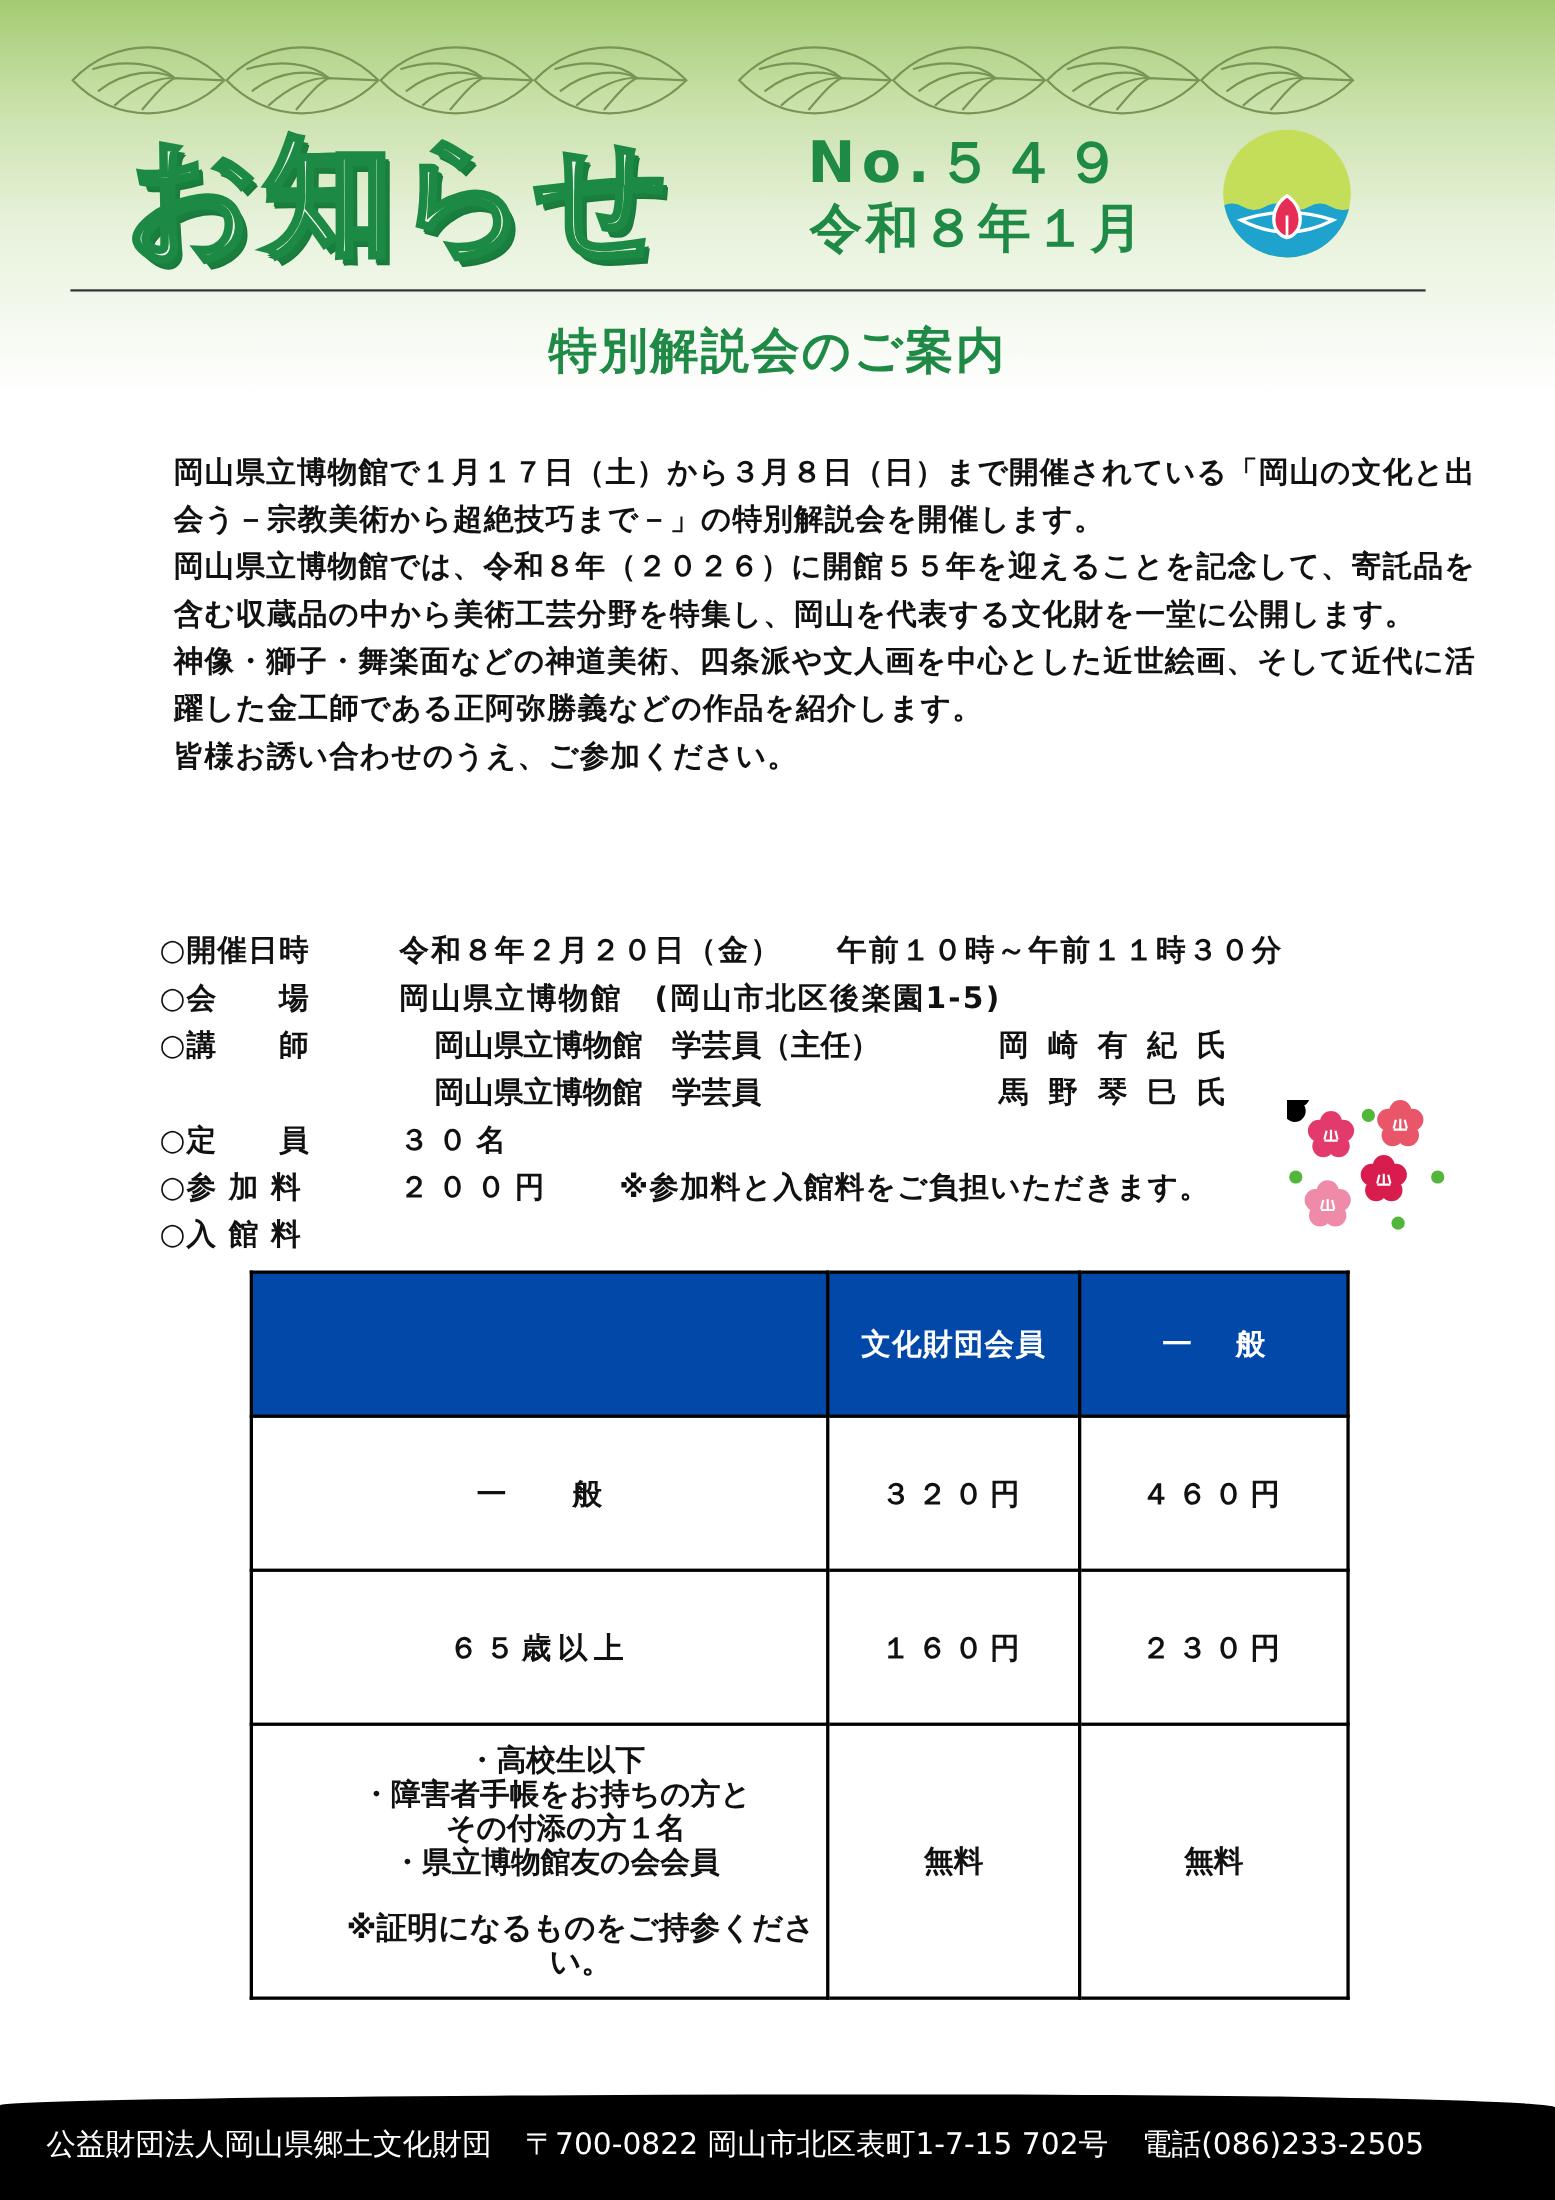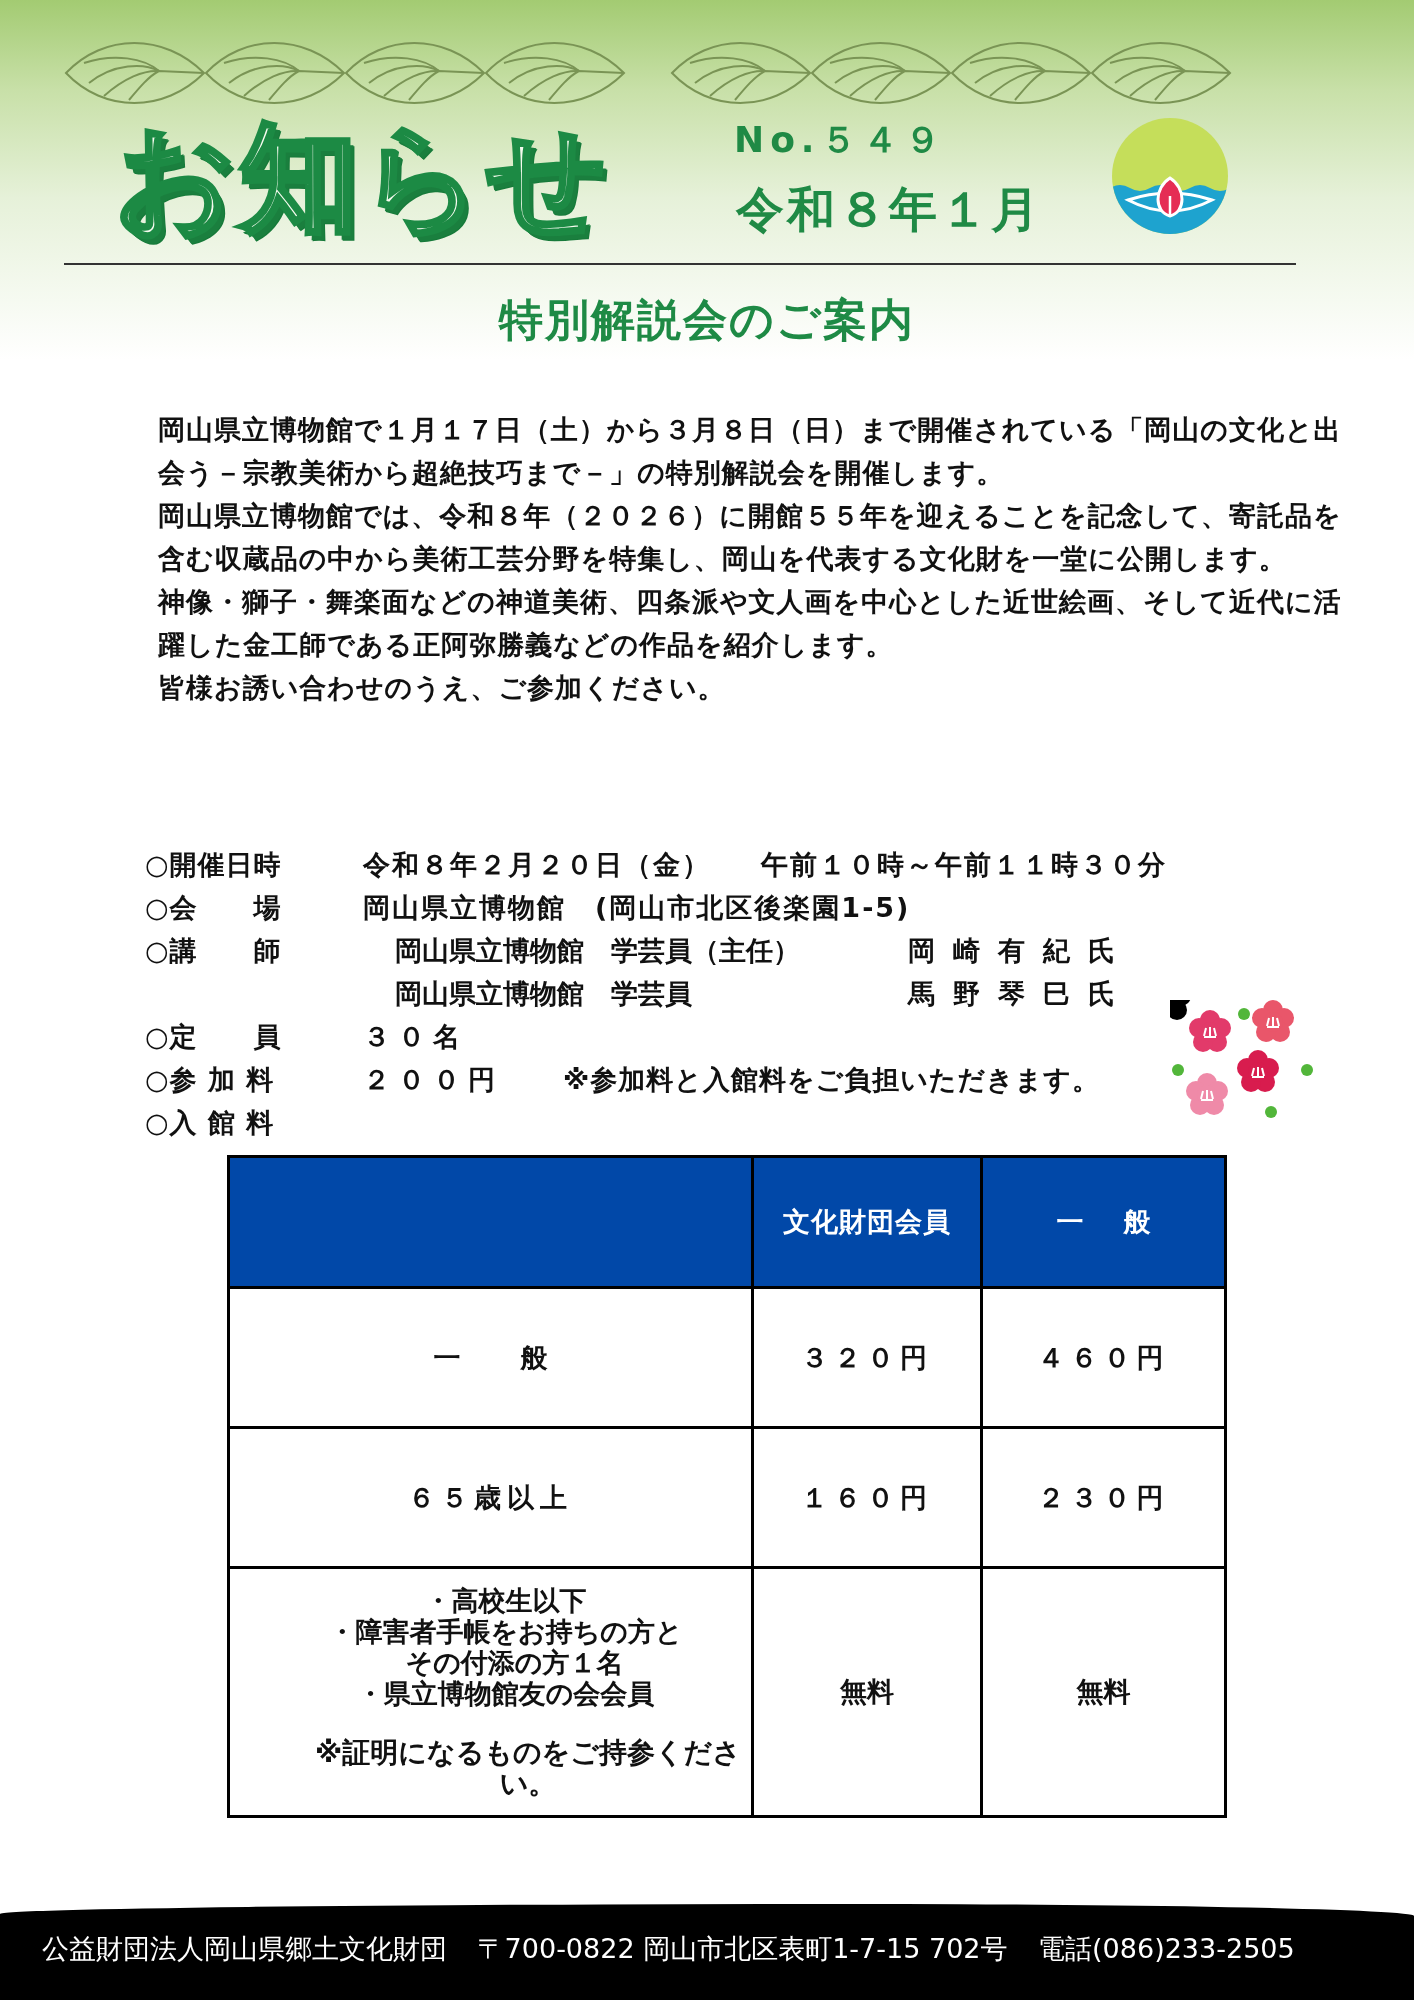--- a/index.html
+++ b/index.html
@@ -18,25 +18,25 @@
   .masthead-title {
     position: absolute; left: 115px; top: 118px;
     font-family: "DejaVu Sans", sans-serif; font-weight: bold;
     font-size: 118px; letter-spacing: 4px; line-height: 1;
     color: #f5fbef;
     -webkit-text-stroke: 4px #1c8a44;
     text-shadow: 5px 6px 0 #1a7f3e, 6px 7px 0 #177a3a;
   }
   .issue-no {
     position: absolute; left: 734px; top: 122px;
-    font-weight: bold; font-size: 36px; color: #1f8a45; letter-spacing: 6px; line-height: 1;
+    font-weight: bold; font-size: 52px; color: #1f8a45; letter-spacing: 6px; line-height: 1;
   }
   .issue-date {
     position: absolute; left: 736px; top: 185px;
-    font-weight: bold; font-size: 48px; color: #1f8a45; letter-spacing: 3px; line-height: 1;
+    font-weight: bold; font-size: 48px; color: #1f8a45; letter-spacing: 3px; line-height: 1; font-family: Liberation Serif, serif;
   }
   .logo { position: absolute; left: 1110px; top: 116px; width: 120px; height: 120px; }
   .header-rule {
     position: absolute; left: 64px; top: 263px; width: 1232px; height: 2px; background: #333;
   }
   .notice-title {
     position: absolute; left: 0; top: 298px; width: 1414px; text-align: center;
     font-weight: bold; font-size: 44px; color: #1e8a45; letter-spacing: 2px; line-height: 1;
   }
   .body-text {

